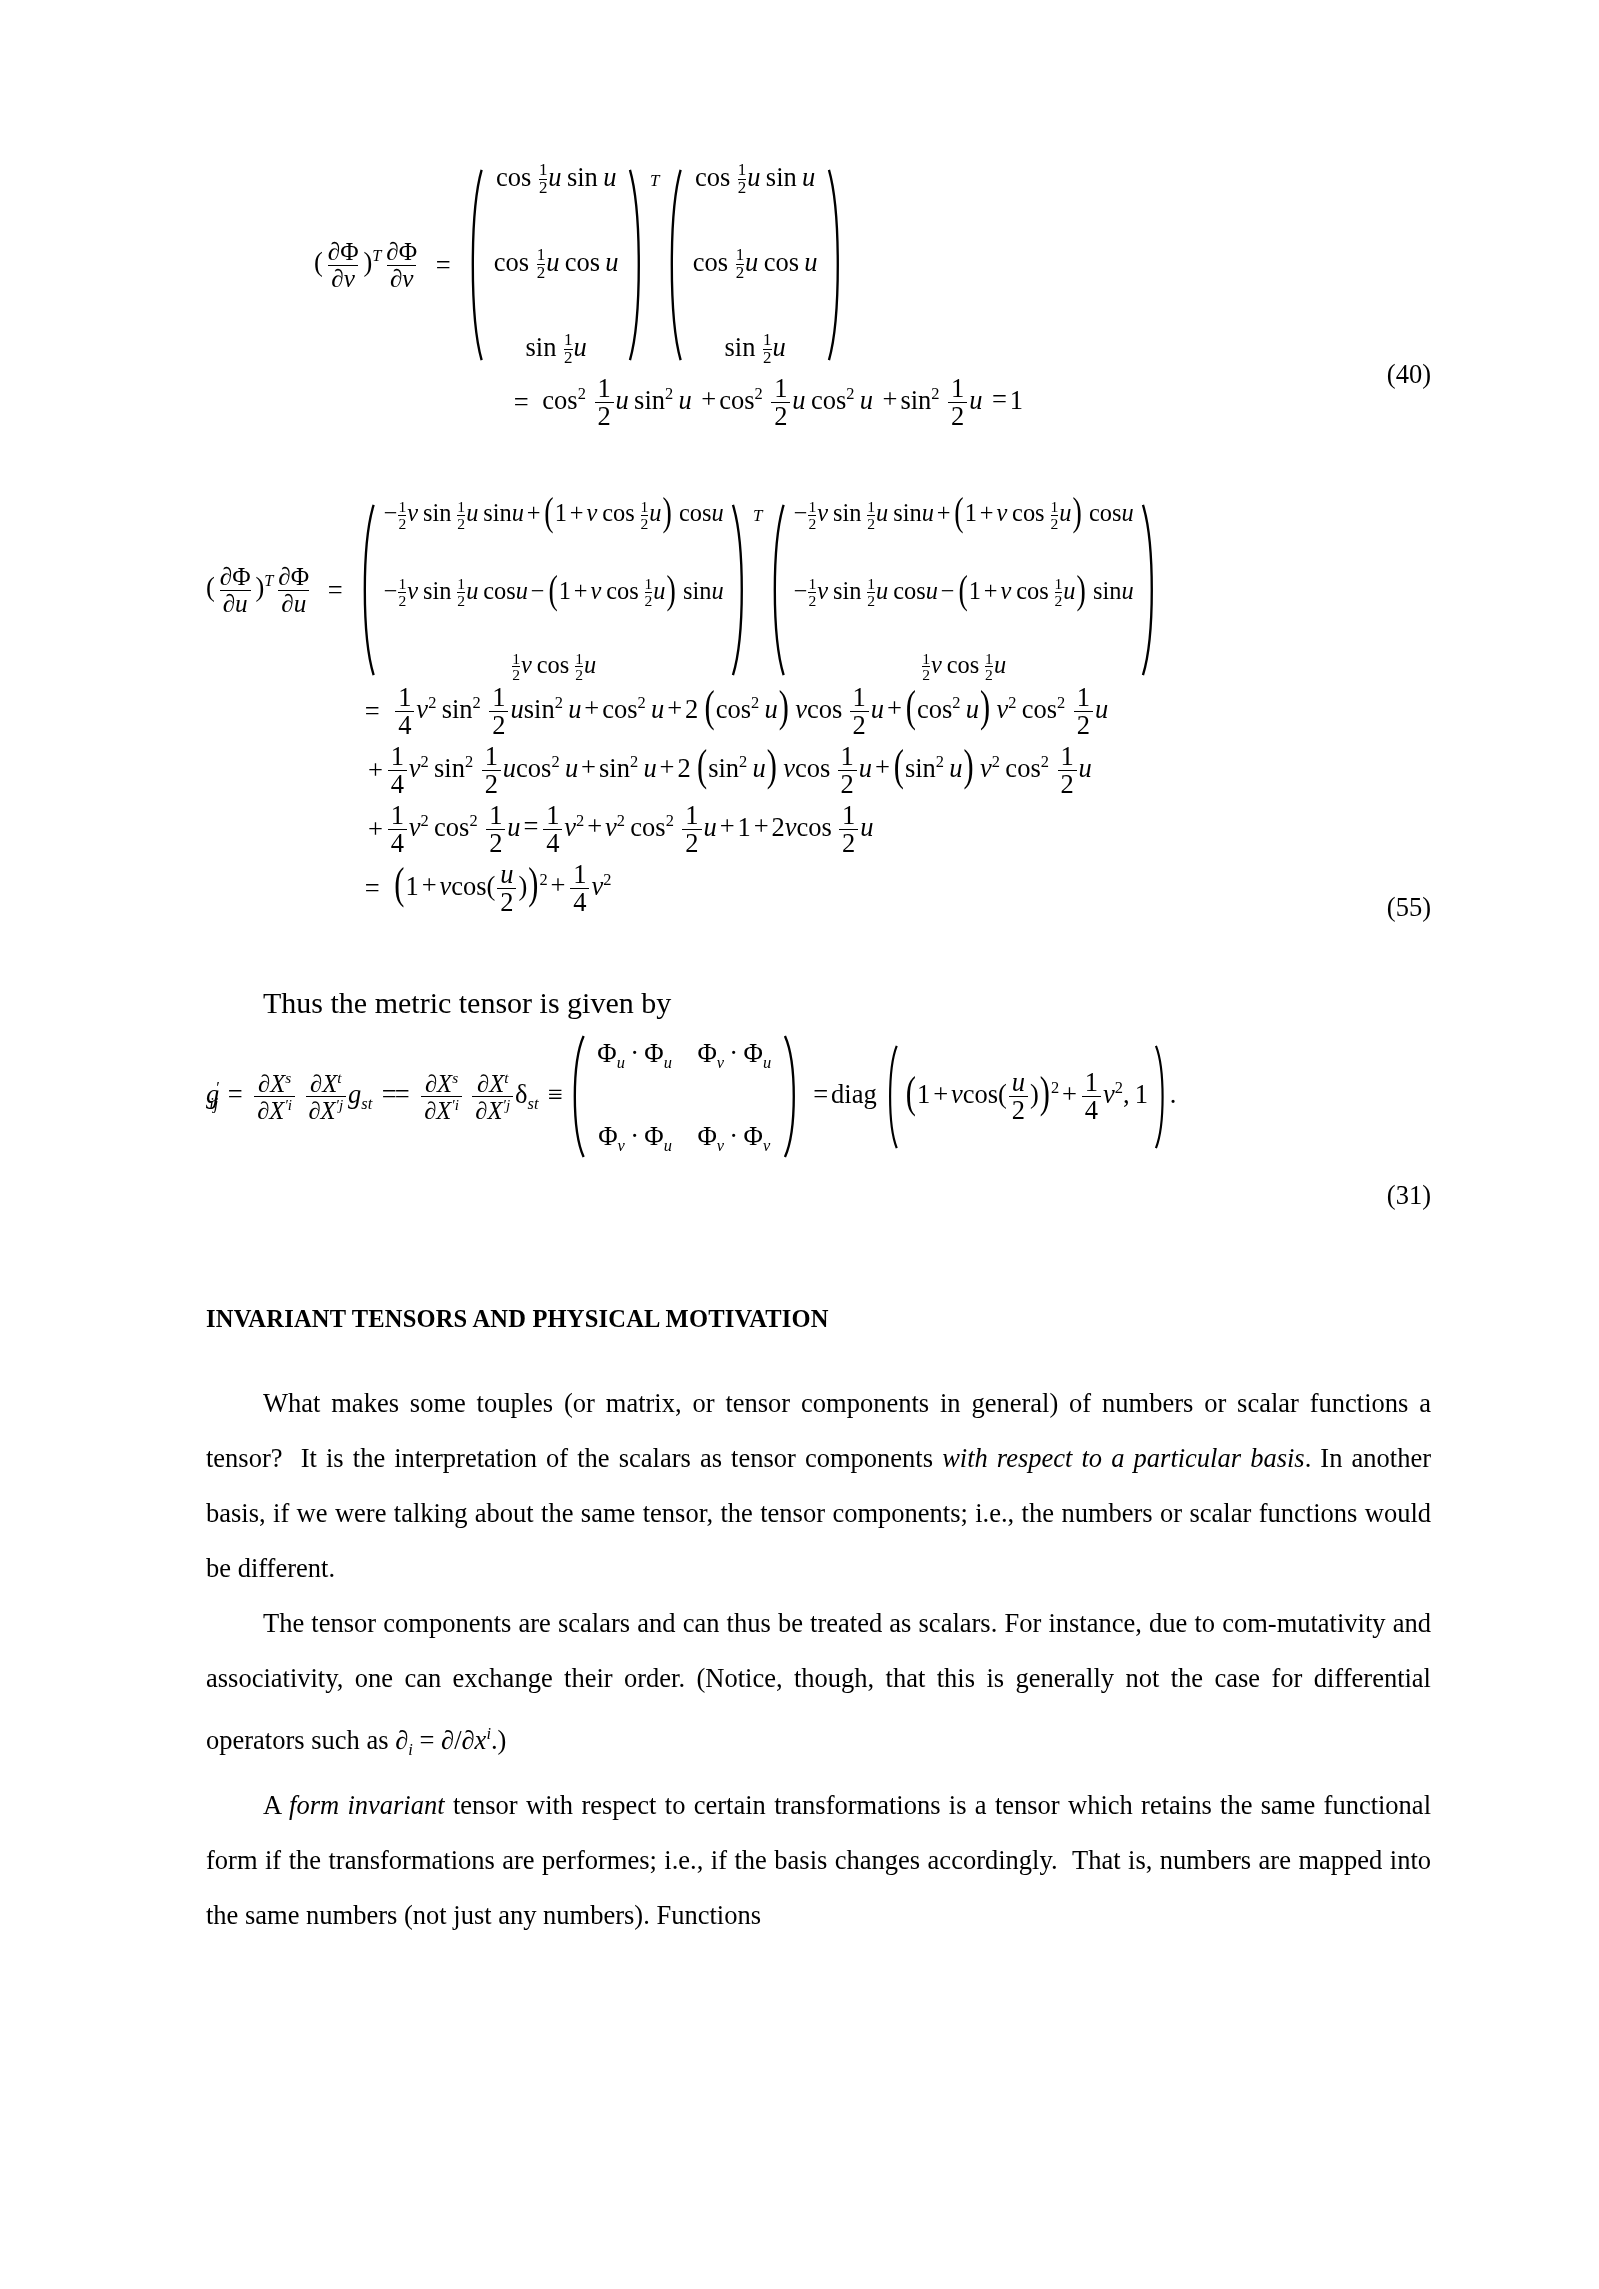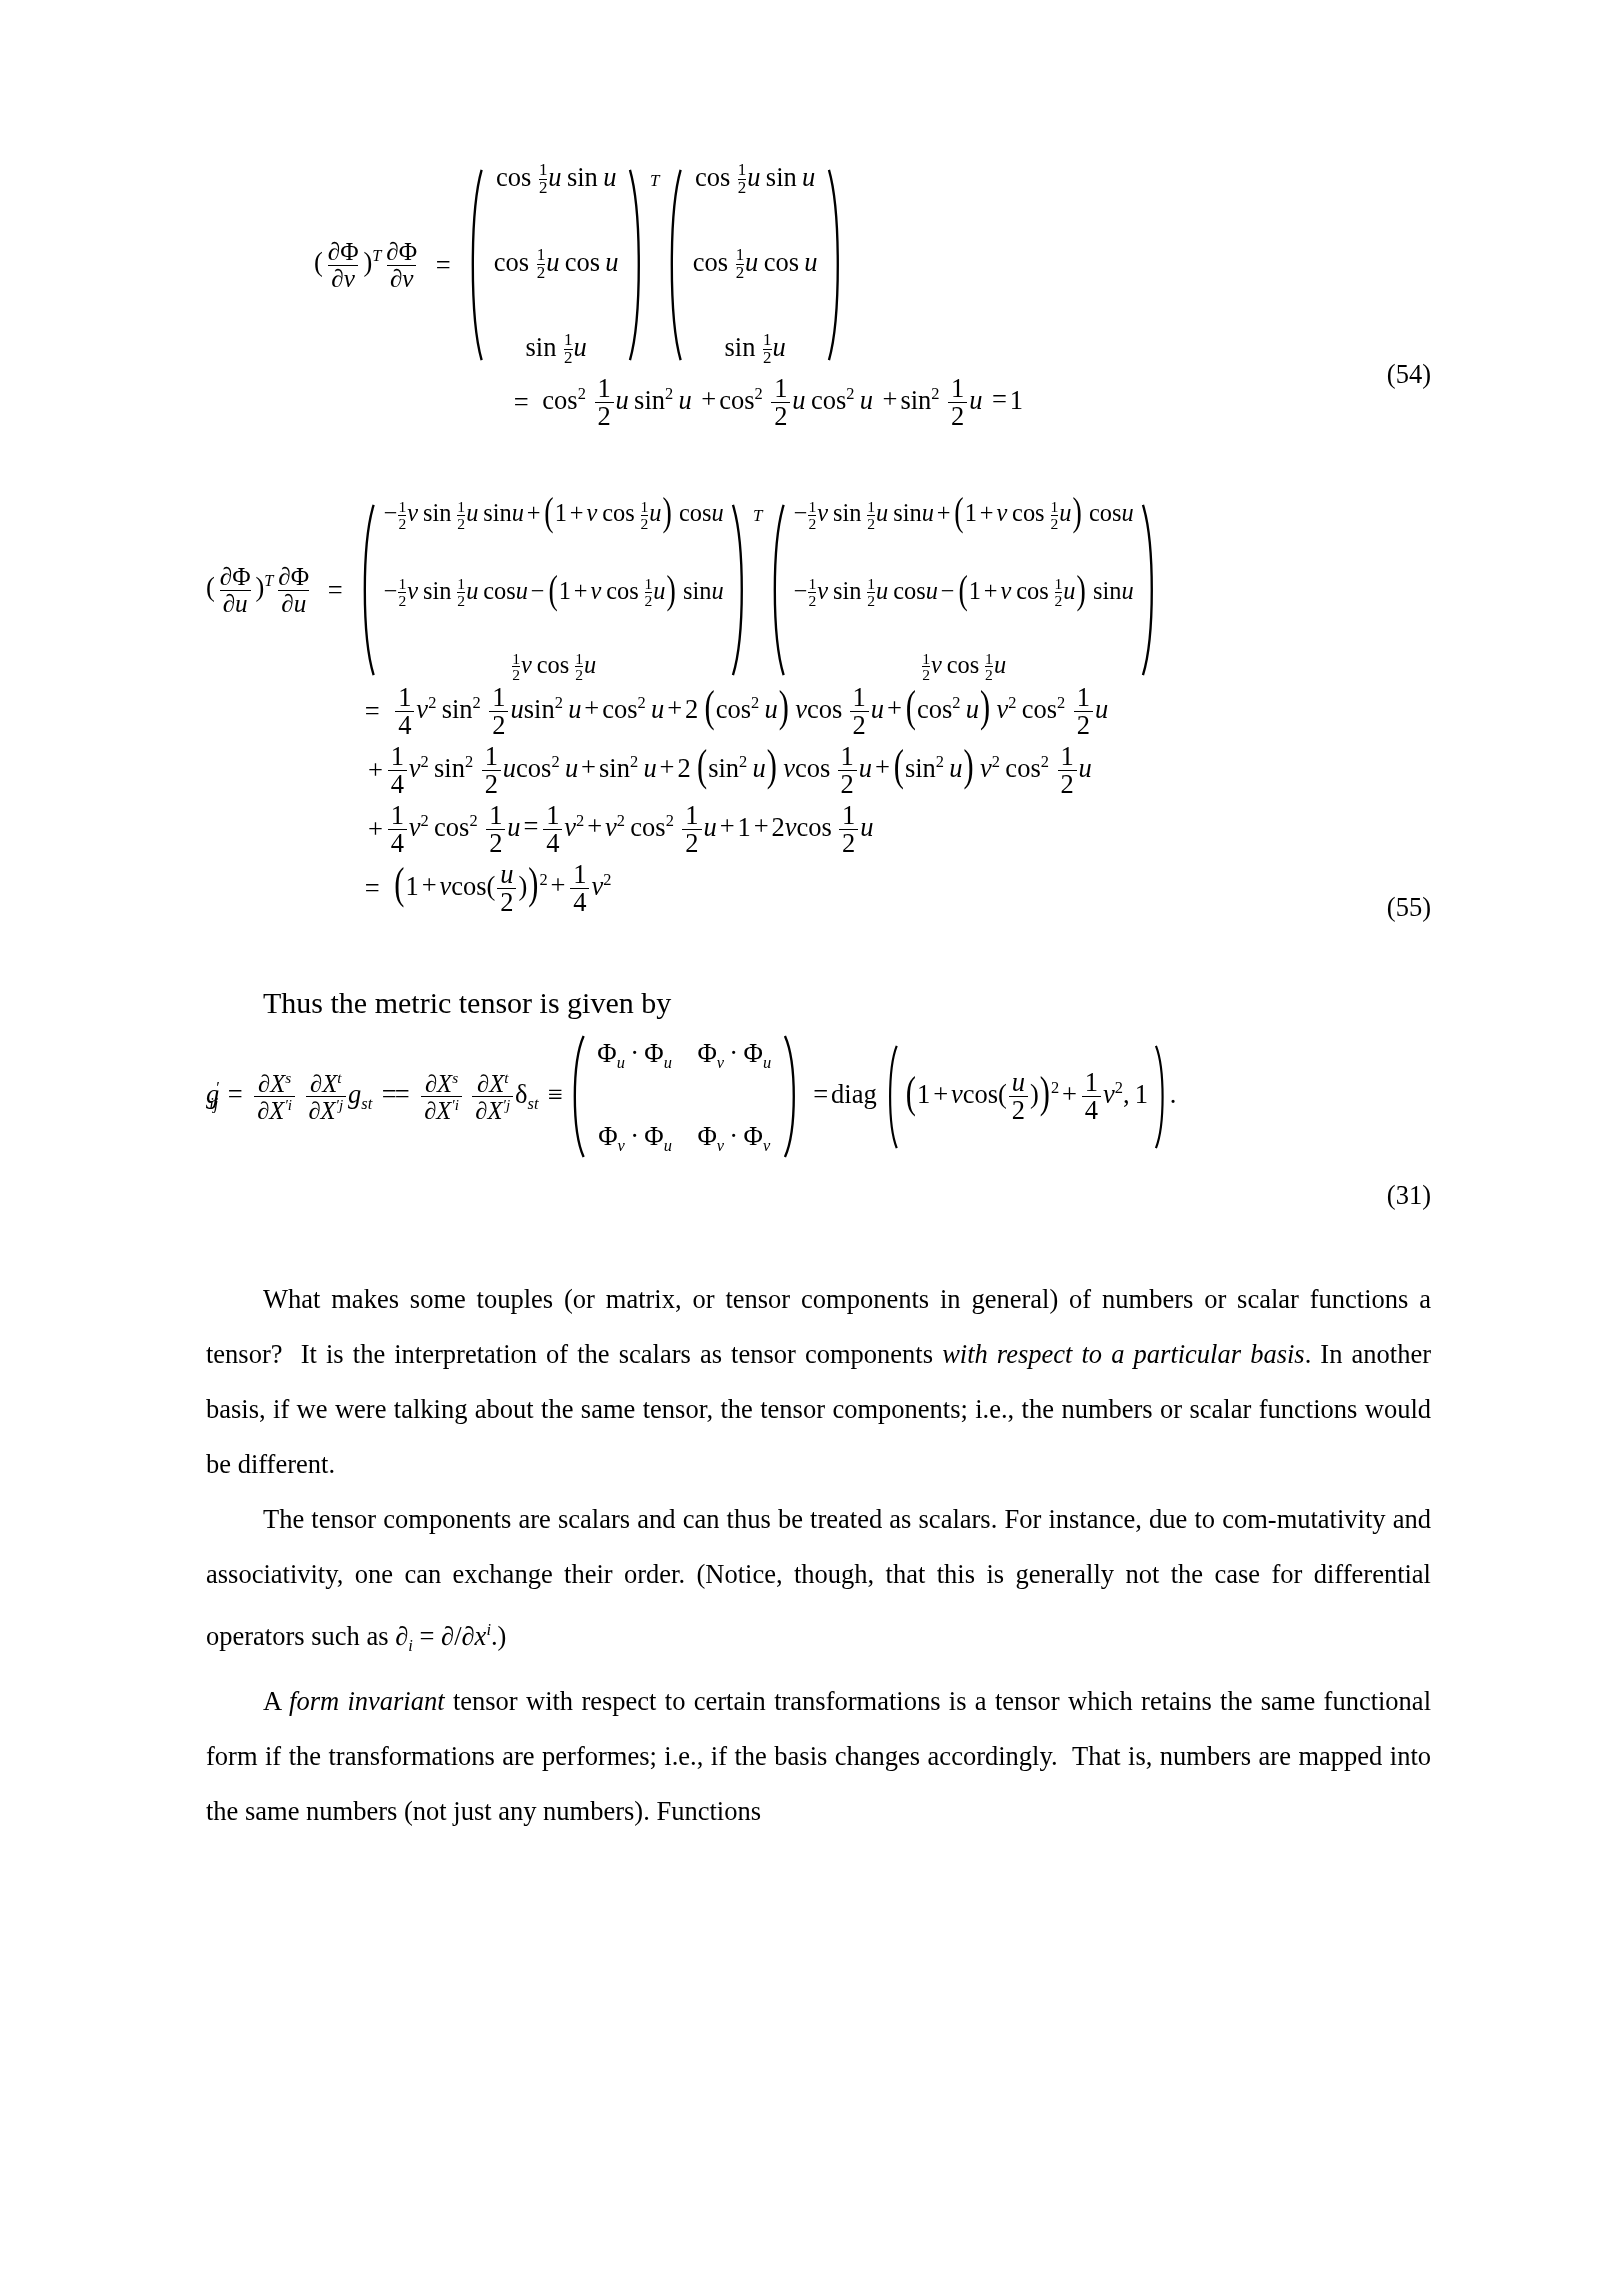--- a/index.html
+++ b/index.html
@@ -234,21 +234,21 @@
               <span class="num">1</span>
               <span class="den">2</span>
             </span><span class="mi">u</span> cos<sup class="exp">2</sup> <span class="mi">u</span>
           <span class="op">+</span>sin<sup class="exp">2</sup>&nbsp;<span class="frac">
               <span class="num">1</span>
               <span class="den">2</span>
             </span><span class="mi">u</span>
           <span class="op">=</span>1
         </span>
       </div>
-      <div class="eqnum" style="top:192px;">(54)</div>
+      <div class="eqnum" style="top:192px;">(40)</div>
     </div>
 
     <div class="eqblock" style="height:470px;margin-top:41px;">
       <div class="eqline" style="padding-left:0px;">
         <span class="lhs">
           (<span class="frac" style="font-size:0.95em;">
              <span class="num"><span class="mo">∂</span><span class="mo">Φ</span></span>
              <span class="den"><span class="mo">∂</span><span class="mi">u</span></span>
            </span>)<sup class="iexp">T</sup><span class="frac" style="font-size:0.95em;">
              <span class="num"><span class="mo">∂</span><span class="mo">Φ</span></span>
@@ -506,20 +506,21 @@
               <svg viewBox="0 0 16 110" preserveAspectRatio="none">
                   <path d="M2 3 C11 26, 11 84, 2 107" stroke="#000" stroke-width="2.2" fill="none"></path>
                 </svg>
             </span>
           </span>.
         </span>
       </div>
       <div class="eqnum" style="top:147px;">(31)</div>
     </div>
 
+    <h2 class="heading" style="margin-top:76px;">INVARIANT TENSORS AND PHYSICAL MOTIVATION</h2>
 
     <p class="body" style="margin-top:43px;">What makes some touples (or matrix, or tensor components in general) of numbers or scalar functions a tensor?&nbsp; It is the interpretation of the scalars as tensor components <span class="it">with respect to a particular basis</span>. In another basis, if we were talking about the same tensor, the tensor components; i.e., the numbers or scalar functions would be different.</p>
 
     <p class="body">The tensor components are scalars and can thus be treated as scalars. For instance, due to com-mutativity and associativity, one can exchange their order. (Notice, though, that this is generally not the case for differential operators such as <span><span class="mo">∂</span><sub class="idx">i</sub> = <span class="mo">∂</span>/<span class="mo">∂</span><span class="mi">x</span><sup class="iexp">i</sup></span>.)</p>
 
     <p class="body">A <span class="it">form invariant</span> tensor with respect to certain transformations is a tensor which retains the same functional form if the transformations are performes; i.e., if the basis changes accordingly.&nbsp; That is, numbers are mapped into the same numbers (not just any numbers). Functions</p>
 
   </div>
 </div>
 

